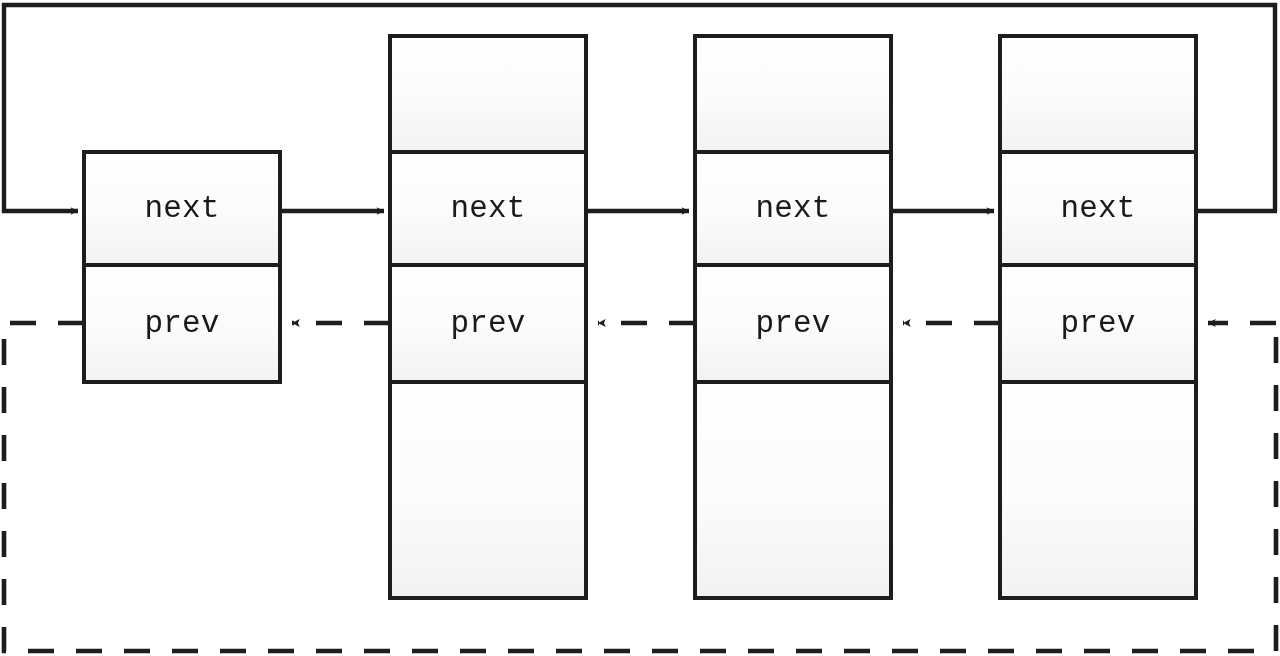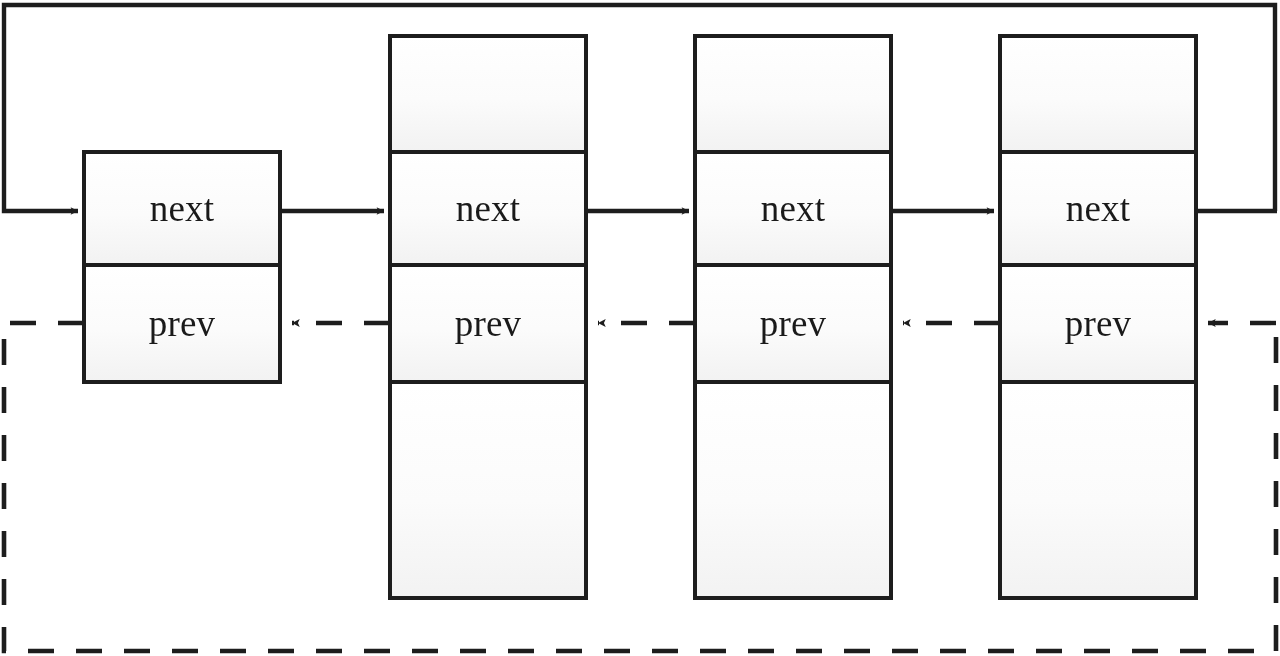--- a/index.html
+++ b/index.html
@@ -23,22 +23,22 @@
     top: 0;
     left: 0;
     width: 1280px;
     height: 656px;
   }
   .node-label {
     position: absolute;
     display: flex;
     align-items: center;
     justify-content: center;
-    font-family: Liberation Serif, serif;
-    font-size: 37px;
+    font-family: Liberation Mono, monospace;
+    font-size: 31px;
     font-weight: 400;
     color: #1a1a1a;
     letter-spacing: 0.2px;
     white-space: nowrap;
     pointer-events: none;
   }
 </style>
 </head>
 <body>
 

